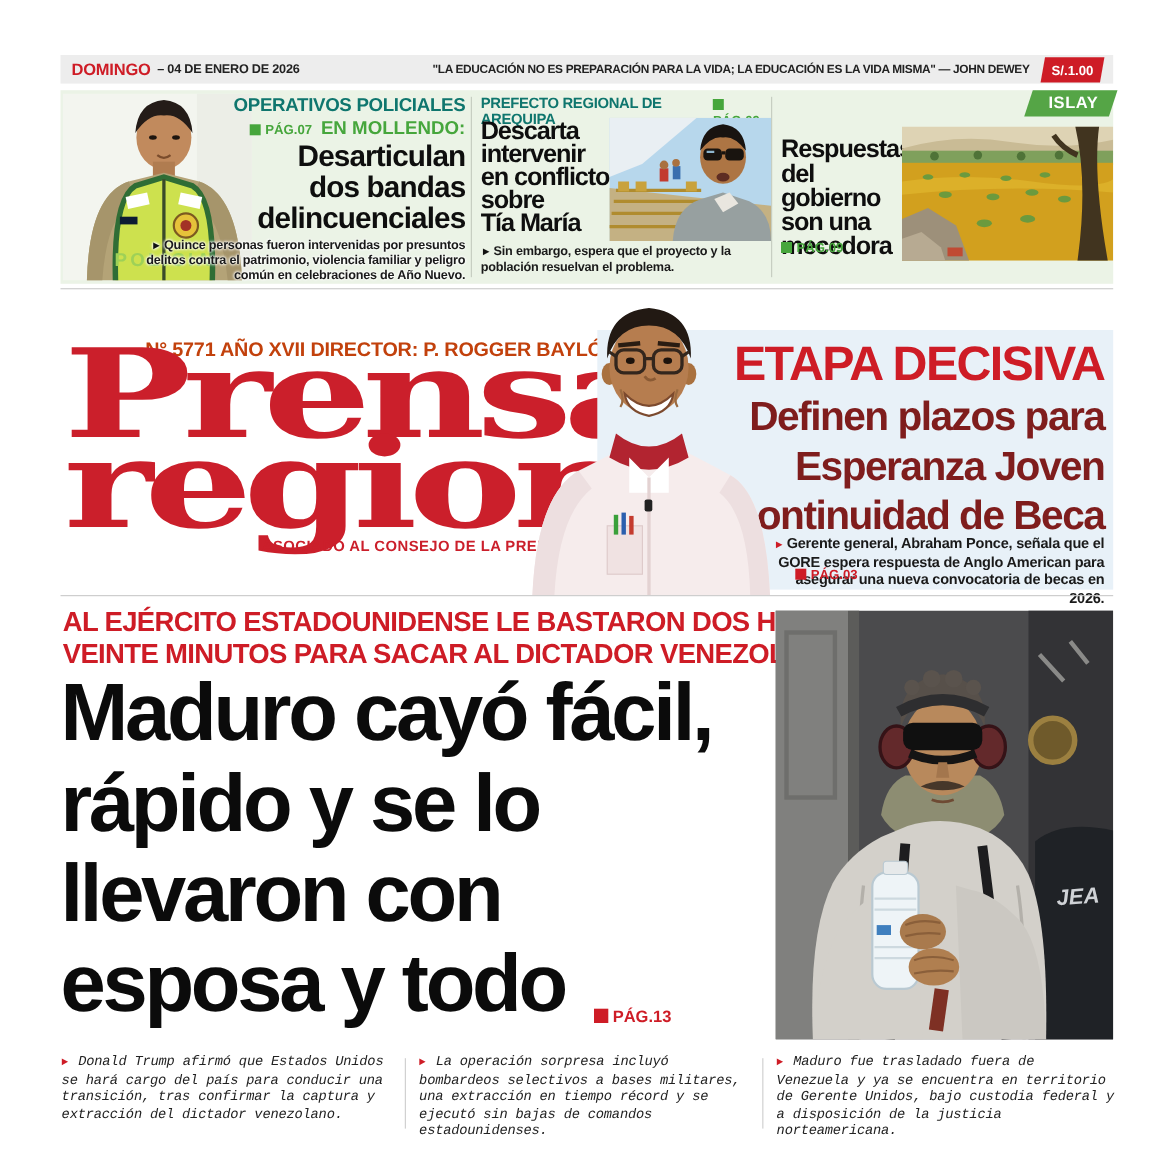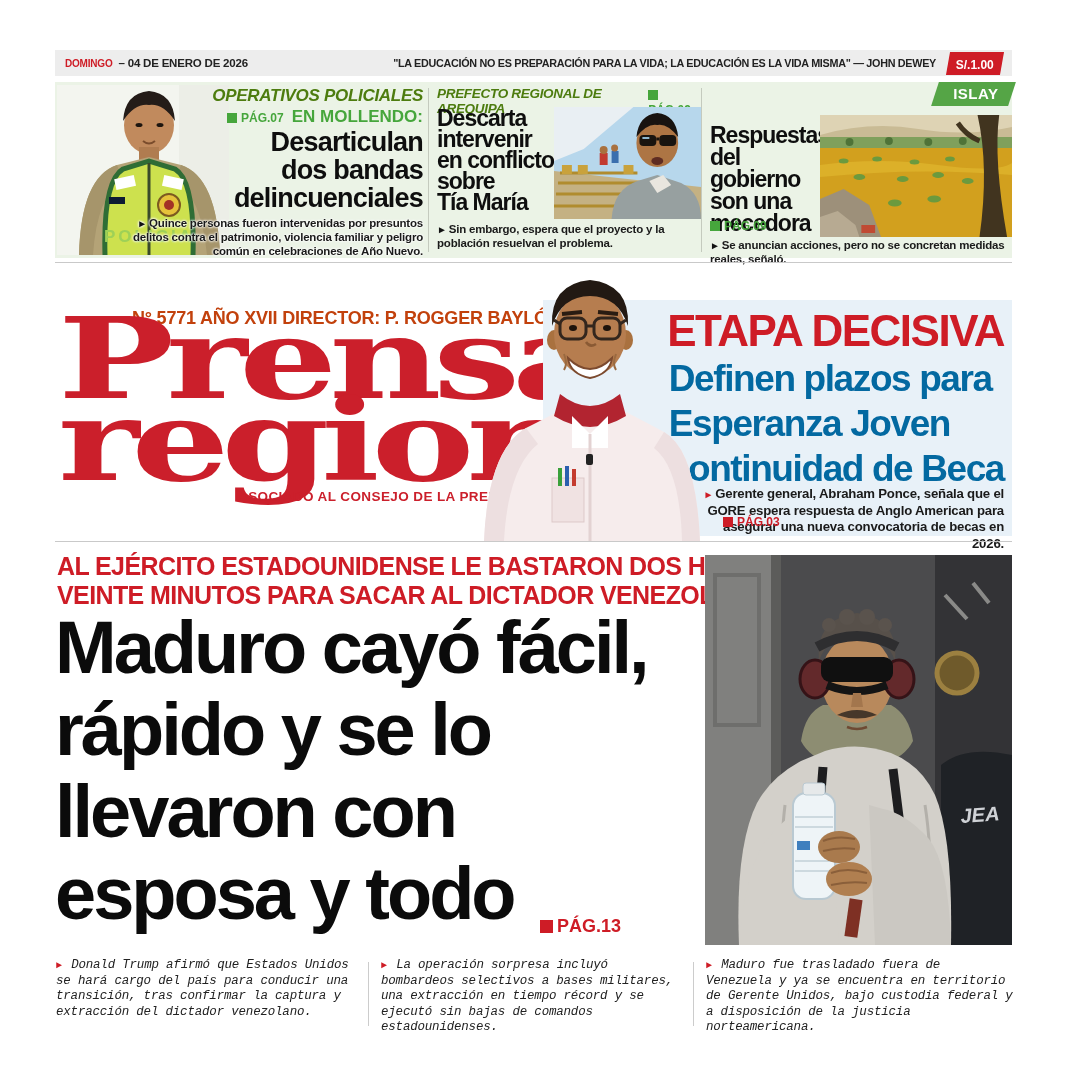--- a/index.html
+++ b/index.html
@@ -3,34 +3,34 @@
 <meta charset="utf-8">
 <style>
   html,body{margin:0;padding:0;background:#fff;}
   .page{position:relative;width:1068px;height:1068px;background:#ffffff;overflow:hidden;
         font-family:"Liberation Sans",sans-serif;color:#111;}
   .abs{position:absolute;}
 
   
   .topbar{left:55px;top:50px;width:957px;height:26px;background:#ededed;
           display:flex;align-items:center;gap:6px;padding:0 10px;box-sizing:border-box;}
-  .topbar .day{color:#ce1c26;font-weight:bold;font-size:10px;letter-spacing:-0.2px;}
+  .topbar .day{color:#ce1c26;font-weight:bold;font-size:15px;letter-spacing:-0.2px;}
   .topbar .date{font-weight:bold;font-size:11.5px;color:#222;letter-spacing:-0.2px;}
   .topbar .quote{margin-left:auto;font-weight:bold;font-size:10.8px;color:#222;letter-spacing:-0.3px;}
   .price{background:#ce1c26;transform:skewX(-10deg);padding:2.5px 8px;margin-left:6px;}
   .price span{display:inline-block;transform:skewX(10deg);color:#fff;font-weight:bold;font-size:12px;}
 
   
   .hr{left:55px;width:957px;height:1px;background:#c9c9c9;}
 
   
   .band{left:55px;top:82px;width:957px;height:176px;background:#ebf3e6;}
   .vd{position:absolute;top:6px;bottom:6px;width:1px;background:#c4cabe;}
   .blk{position:absolute;top:0;height:176px;}
-  .kick{color:#4d7c0f;font-weight:bold;letter-spacing:-0.3px;line-height:1.1;font-style:italic;}
+  .kick{color:#0f766e;font-weight:bold;letter-spacing:-0.3px;line-height:1.1;}
   .sq{display:inline-block;width:10px;height:10px;background:#46a63c;margin-right:4px;vertical-align:-1px;}
   .sq.red{background:#ce1c26;}
   .pgref{color:#46a63c;font-weight:bold;font-size:12px;}
   .pgref.red{color:#ce1c26;}
   .hl{font-weight:bold;color:#0e0e0e;letter-spacing:-0.8px;}
   .sum{font-weight:bold;font-size:11.5px;line-height:1.22;color:#1a1a1a;letter-spacing:-0.2px;}
   .arrow{color:#111;font-size:10px;margin-right:2px;}
   .arrow::before{content:"►";}
   .arrow.red{color:#ce1c26;}
 
@@ -59,22 +59,22 @@
   .b3 .pg{position:absolute;left:3px;top:134px;}
   .b3 .sum{position:absolute;left:3px;top:156px;width:300px;}
 
   
   .issue{left:132px;top:308px;font-size:18px;font-weight:bold;color:#c2410c;letter-spacing:-0.2px;}
   .logo{left:58px;top:318px;color:#cb1f2b;font-family:"DejaVu Serif",serif;font-weight:bold;
         font-size:112px;line-height:82px;letter-spacing:-6px;transform:scaleX(1.38);transform-origin:left top;}
   .tagline{left:238px;top:489px;color:#cb1f2b;font-weight:bold;font-size:13.5px;letter-spacing:0.4px;}
   .feature{left:543px;top:300px;width:469px;height:236px;background:#e8f1f8;}
   .feature .title{position:absolute;right:8px;top:6px;color:#ce1c26;font-weight:bold;font-size:44px;letter-spacing:-1.5px;}
-  .feature .head{position:absolute;right:8px;top:56px;text-align:left;font-weight:bold;font-size:37px;
-                 line-height:45px;letter-spacing:-1.4px;color:#0369a1;}
+  .feature .head{position:absolute;right:8px;top:56px;text-align:right;font-weight:bold;font-size:37px;
+                 line-height:45px;letter-spacing:-1.4px;color:#7f1d1d;}
   .feature .sum{position:absolute;right:8px;top:186px;width:310px;text-align:right;font-size:13.2px;line-height:1.26;}
   .feature .pg{position:absolute;left:180px;top:214px;font-size:13.5px;}
   .mh-photo{left:468px;top:268px;width:245px;height:273px;z-index:3;}
 
   
   .mkick{left:57px;top:552px;color:#ce1c26;font-weight:bold;font-size:25px;line-height:29px;letter-spacing:-0.6px;}
   .mhead{left:55px;top:607px;font-weight:bold;font-size:74px;line-height:82px;letter-spacing:-3px;color:#0b0b0b;}
   .mpg{left:540px;top:916px;font-size:15px;}
   .mpg .sq{width:13px;height:13px;}
   .main-photo{left:705px;top:555px;width:307px;height:390px;}
@@ -213,21 +213,20 @@
             <ellipse cx="76" cy="88" rx="7" ry="3.5"></ellipse>
             <ellipse cx="116" cy="84" rx="7" ry="3.5"></ellipse>
         </g>
         <path d="M160,0 L182,0 Q176,44 190,122 L162,122 Q172,52 160,0Z" fill="#41341f"></path>
         <path d="M162,26 Q148,20 140,8" stroke="#41341f" stroke-width="5" fill="none"></path>
         <path d="M0,122 L0,84 L24,74 L50,90 L62,122Z" fill="#9d907a"></path>
         <path d="M0,122 L0,102 L18,96 L36,110 L40,122Z" fill="#b7aa92"></path>
         <rect x="42" y="110" width="14" height="8" fill="#c04a33"></rect>
       </svg>
       <div class="pg"><span class="sq"></span><span class="pgref">PÁG.09</span></div>
-      <div class="sum"><span class="arrow"></span><span>Se anuncian acciones, pero no se concretan medidas reales, señaló.</span></div>
     </div>
   </div>
 
   <div class="abs hr" style="top:262px;"></div>
 
   <div class="abs issue">N° 5771 AÑO XVII DIRECTOR: P. ROGGER BAYLÓN DELGADO</div>
   <div class="abs logo">
     <div>Prensa</div>
     <div>regional</div>
   </div>
@@ -278,21 +277,21 @@
   <div class="abs mkick">
     <div>AL EJÉRCITO ESTADOUNIDENSE LE BASTARON DOS HORAS Y</div>
     <div>VEINTE MINUTOS PARA SACAR AL DICTADOR VENEZOLANO</div>
   </div>
   <div class="abs mhead">
     <div>Maduro cayó fácil,</div>
     <div>rápido y se lo</div>
     <div>llevaron con</div>
     <div>esposa y todo</div>
   </div>
-  <div class="abs mpg"><span class="sq red"></span><span class="pgref red" style="font-size:18px;text-align:center;">PÁG.13</span></div>
+  <div class="abs mpg"><span class="sq red"></span><span class="pgref red" style="font-size:15px;text-align:center;">PÁG.13</span></div>
 
   <svg class="abs main-photo" viewBox="0 0 307 390" preserveAspectRatio="none">
     <rect width="307" height="390" fill="#4b4b4d"></rect>
     <rect width="66" height="390" fill="#80807e"></rect>
     <rect x="10" y="20" width="44" height="150" fill="none" stroke="#6e6e6c" stroke-width="4"></rect>
     <rect x="66" width="10" height="390" fill="#5c5c5a"></rect>
     <rect x="230" width="77" height="390" fill="#333336"></rect>
     <path d="M240,40 L262,64 M268,28 L284,48" stroke="#8a8a88" stroke-width="4"></path>
     <circle cx="252" cy="118" r="20" fill="#6f5a2b" stroke="#9c8040" stroke-width="5"></circle>
     <path d="M236,390 L236,210 Q260,190 307,200 L307,390Z" fill="#1f2226"></path>

